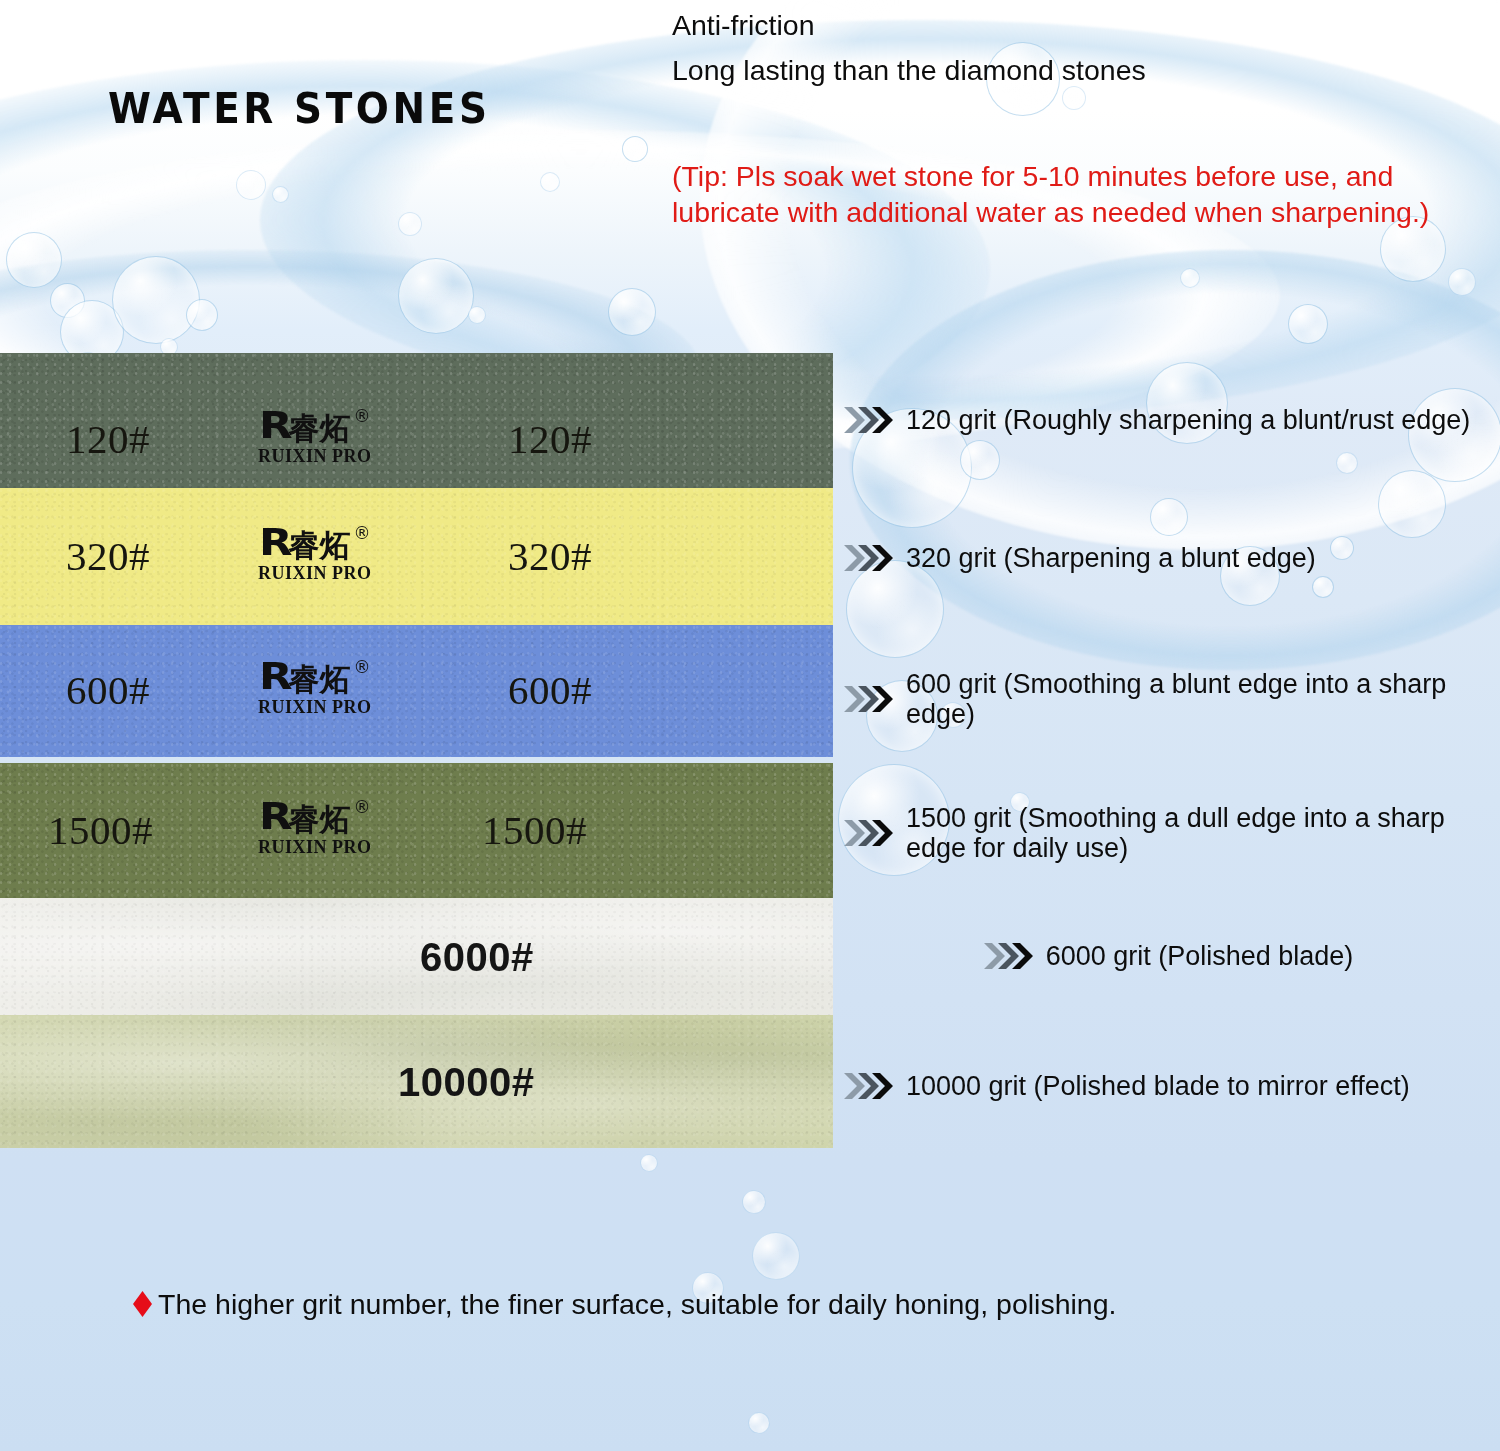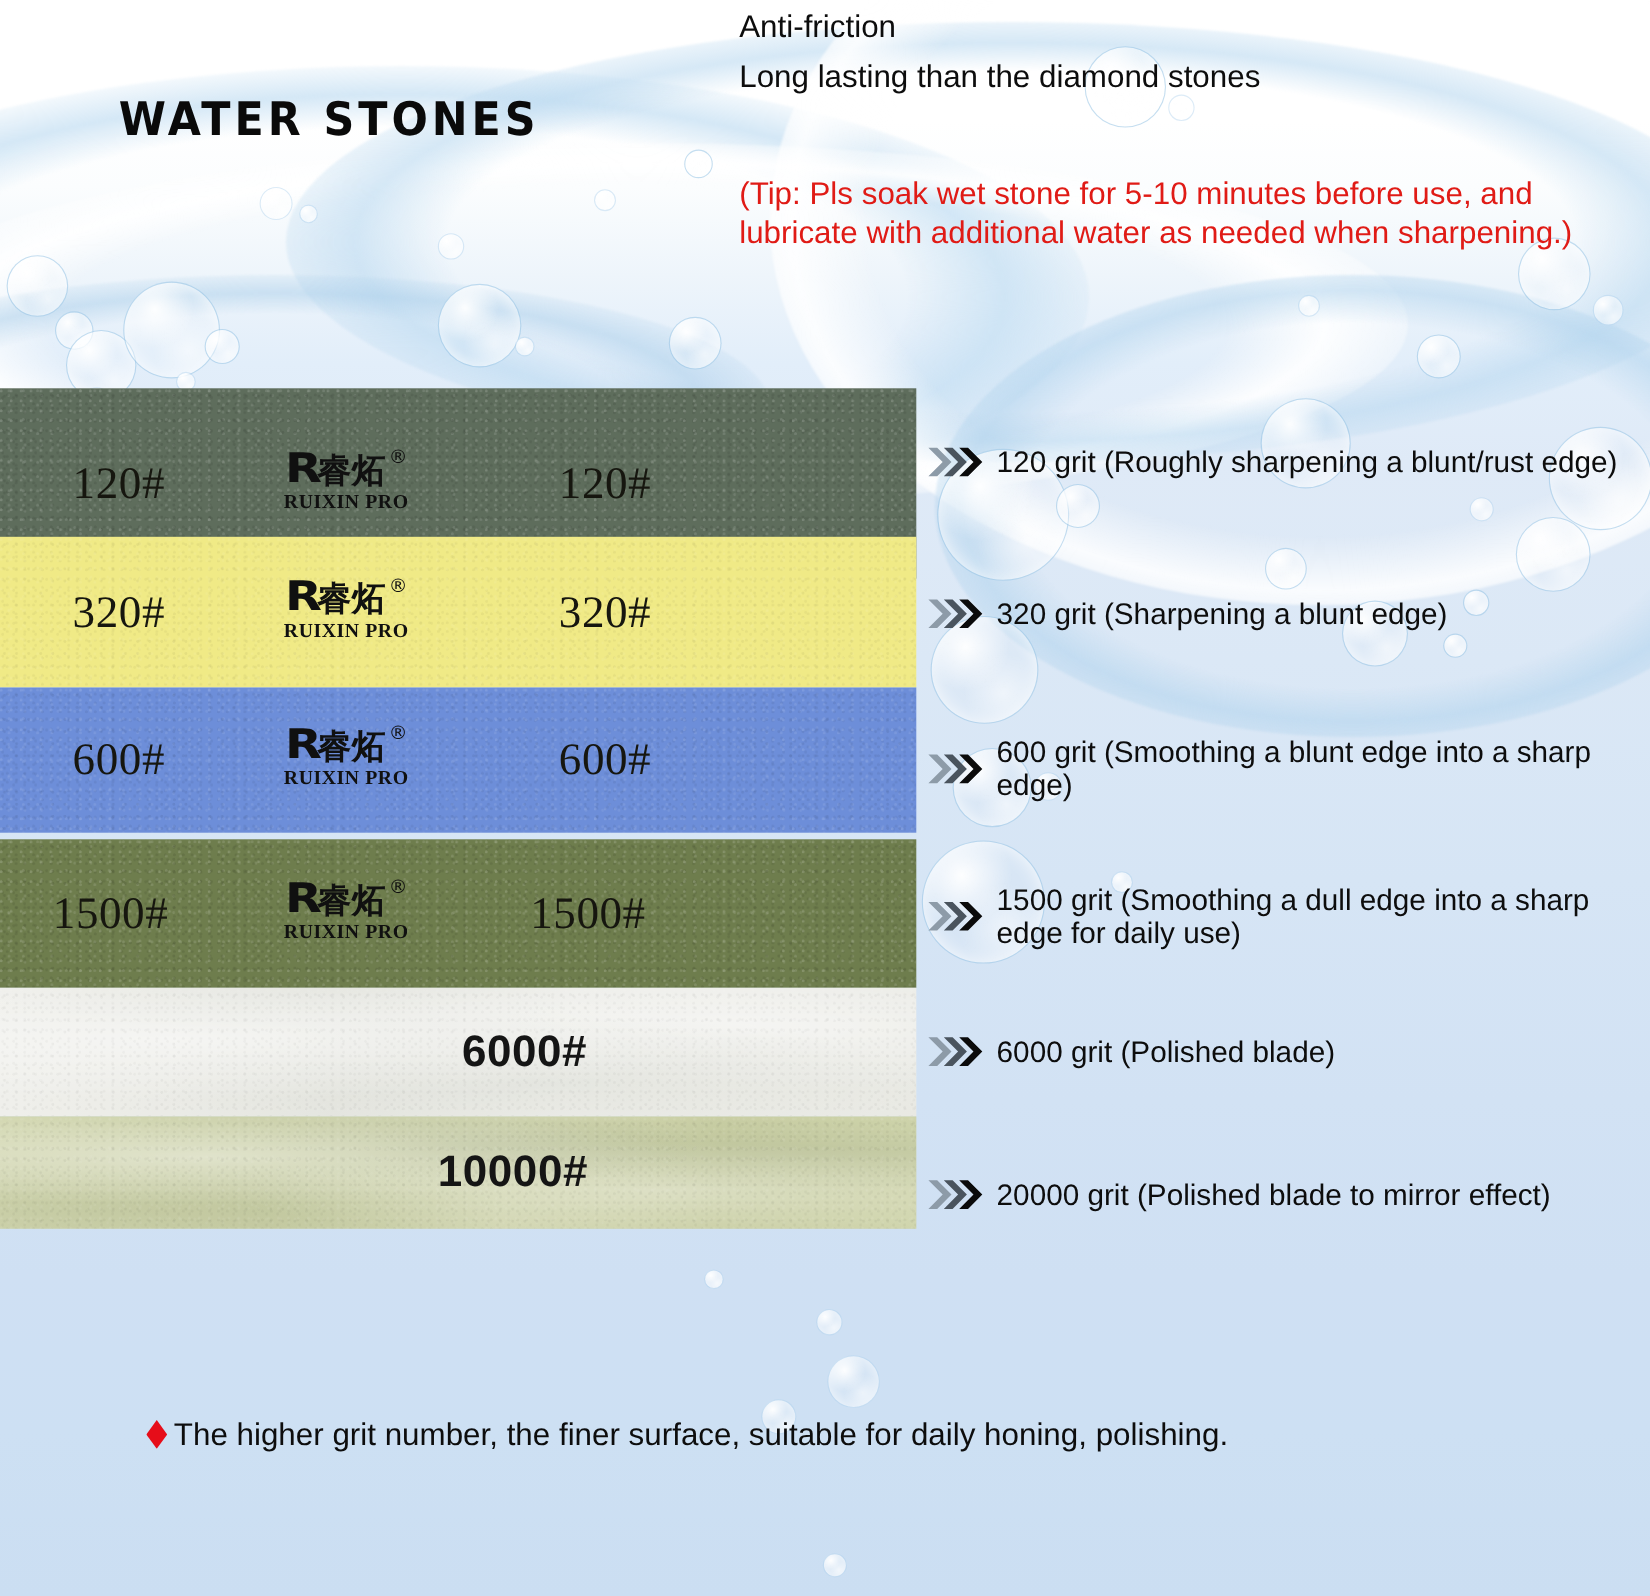--- a/index.html
+++ b/index.html
@@ -396,21 +396,21 @@
       <div class="mottle" style="background:
              radial-gradient(ellipse at 18% 40%, rgba(255,255,255,0.95) 0%, rgba(230,231,226,0) 55%),
              radial-gradient(ellipse at 58% 72%, rgba(206,210,200,0.55) 0%, rgba(236,235,230,0) 52%),
              radial-gradient(ellipse at 80% 30%, rgba(255,255,255,0.9) 0%, rgba(236,235,230,0) 50%),
              radial-gradient(ellipse at 38% 18%, rgba(214,218,209,0.5) 0%, rgba(236,235,230,0) 48%),
              linear-gradient(100deg, #f4f4f0 0%, #e3e4dd 38%, #f2f2ee 62%, #e7e8e1 100%);"></div>
       <div class="grain" style="opacity:0.13;"></div>
       <div class="big-label">6000#</div>
     </div>
 
-    <div class="stone natural" style="top:662px; height:102px; background:#ccd1a8;">
+    <div class="stone natural" style="top:662px; height:133px; background:#ccd1a8;">
       <div class="mottle" style="background:
              radial-gradient(ellipse at 22% 36%, rgba(255,255,255,0.75) 0%, rgba(204,209,168,0) 48%),
              radial-gradient(ellipse at 52% 26%, rgba(140,152,120,0.45) 0%, rgba(204,209,168,0) 34%),
              radial-gradient(ellipse at 72% 66%, rgba(255,255,255,0.60) 0%, rgba(204,209,168,0) 46%),
              radial-gradient(ellipse at 88% 34%, rgba(150,160,128,0.40) 0%, rgba(204,209,168,0) 38%),
              radial-gradient(ellipse at 12% 82%, rgba(170,178,140,0.45) 0%, rgba(204,209,168,0) 44%),
              linear-gradient(95deg, #d6dbb4 0%, #c3caa0 30%, #d9ddbb 55%, #c6cc9f 78%, #d2d8ae 100%);"></div>
       <div class="grain" style="opacity:0.16;"></div>
       <div class="big-label" style="left:398px;">10000#</div>
     </div>
@@ -447,36 +447,36 @@
 
     <div class="grit-row" style="top:450px;">
       <svg class="chev" viewBox="0 0 54 34">
         <path d="M1 4 L14 17 L1 30 L9 30 L22 17 L9 4 Z" fill="#8d9ba8"></path>
         <path d="M15 4 L28 17 L15 30 L23 30 L36 17 L23 4 Z" fill="#4a545e"></path>
         <path d="M29 4 L42 17 L29 30 L37 30 L50 17 L37 4 Z" fill="#0b0b0b"></path>
       </svg>
       <div class="grit-text" style="max-width:570px;">1500 grit (Smoothing a dull edge into a sharp edge for daily use)</div>
     </div>
 
-    <div class="grit-row" style="top:586px;">
+    <div class="grit-row" style="top:586px;justify-content:center;">
       <svg class="chev" viewBox="0 0 54 34">
         <path d="M1 4 L14 17 L1 30 L9 30 L22 17 L9 4 Z" fill="#8d9ba8"></path>
         <path d="M15 4 L28 17 L15 30 L23 30 L36 17 L23 4 Z" fill="#4a545e"></path>
         <path d="M29 4 L42 17 L29 30 L37 30 L50 17 L37 4 Z" fill="#0b0b0b"></path>
       </svg>
       <div class="grit-text">6000 grit (Polished blade)</div>
     </div>
 
     <div class="grit-row" style="top:716px;">
       <svg class="chev" viewBox="0 0 54 34">
         <path d="M1 4 L14 17 L1 30 L9 30 L22 17 L9 4 Z" fill="#8d9ba8"></path>
         <path d="M15 4 L28 17 L15 30 L23 30 L36 17 L23 4 Z" fill="#4a545e"></path>
         <path d="M29 4 L42 17 L29 30 L37 30 L50 17 L37 4 Z" fill="#0b0b0b"></path>
       </svg>
-      <div class="grit-text">20000 grit (Polished blade to mirror effect)</div>
+      <div class="grit-text">10000 grit (Polished blade to mirror effect)</div>
     </div>
   </div>
 
   <div id="bullets">
     <div class="bullet">
       <svg class="diamond" viewBox="0 0 19 26">
         <path d="M9.5 0 L19 13 L9.5 26 L0 13 Z" fill="#e60d19"></path>
       </svg>
       <div class="bullet-text">The higher grit number, the finer surface, suitable for daily honing, polishing.</div>
     </div>

